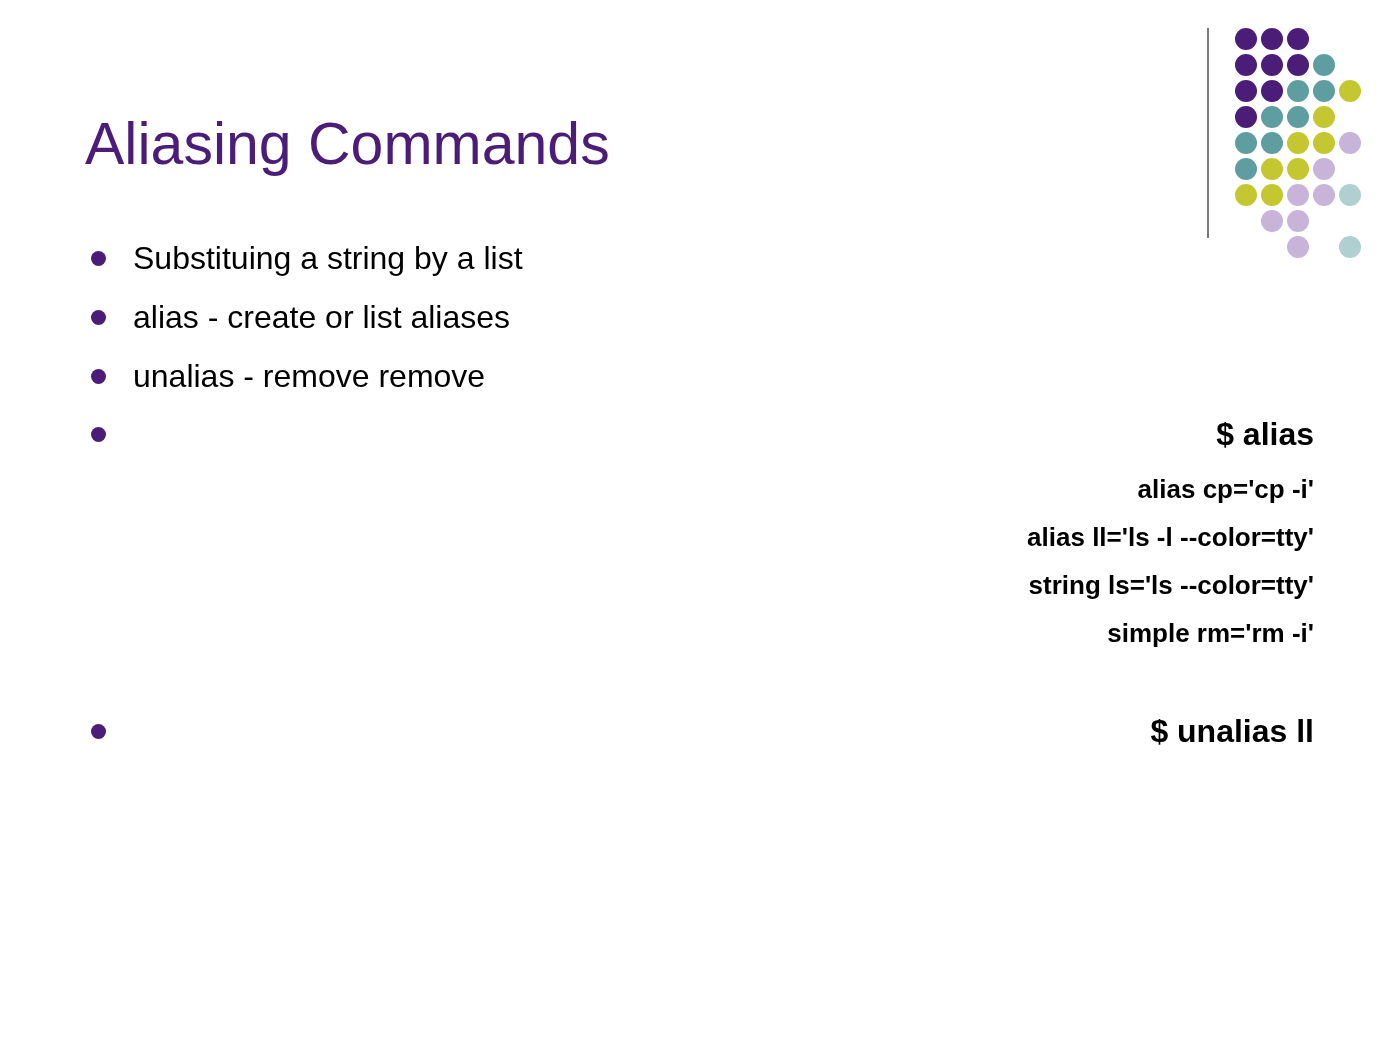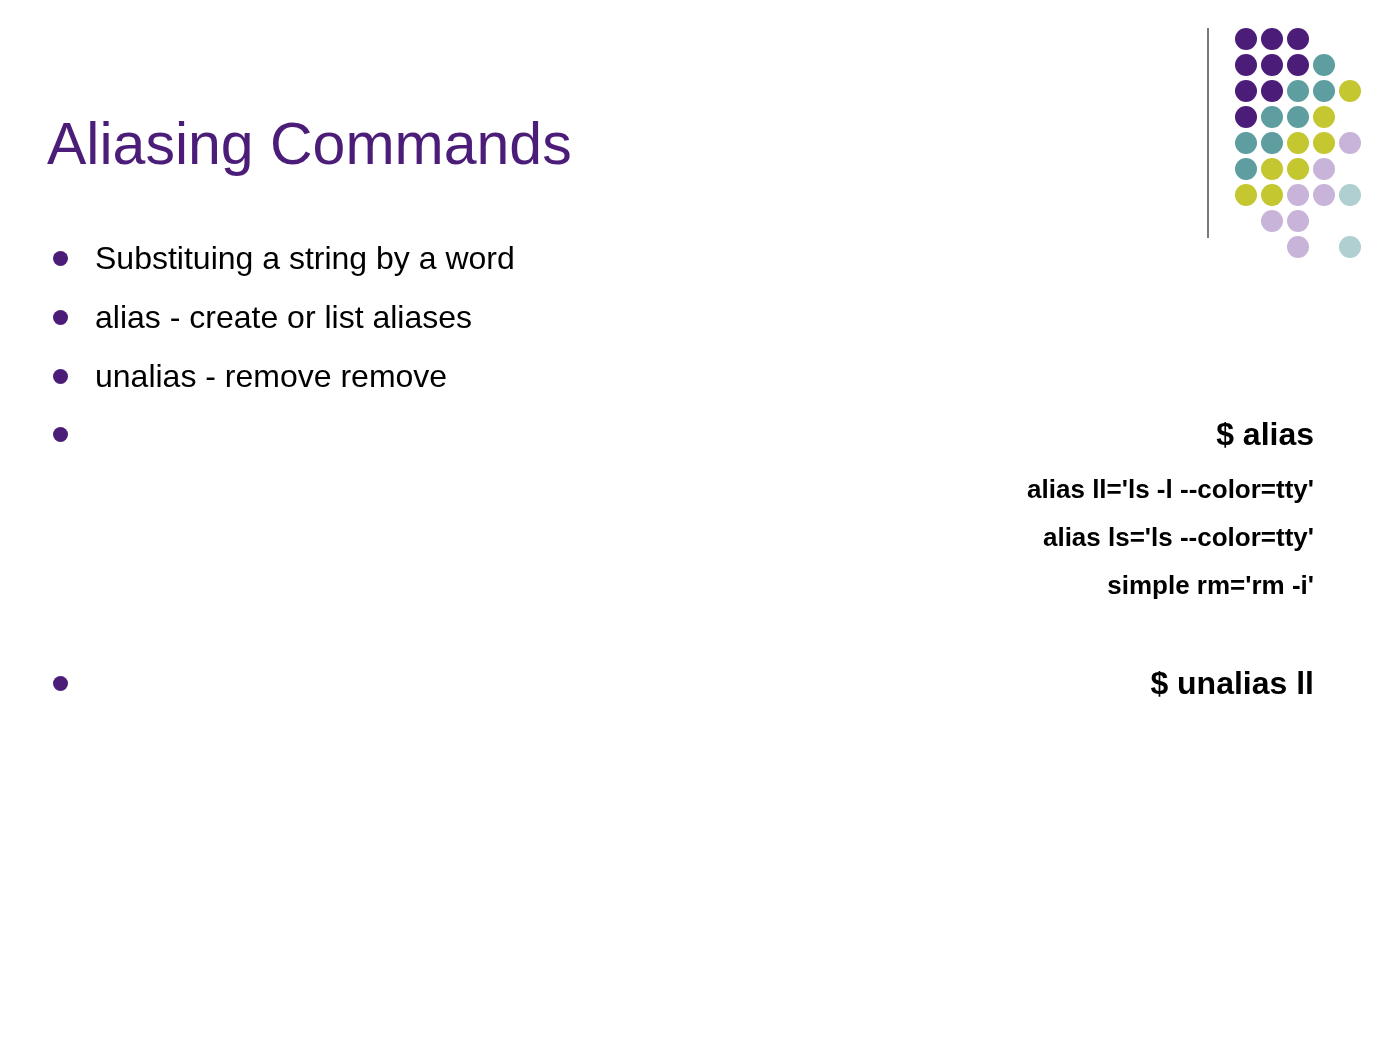--- a/index.html
+++ b/index.html
@@ -48,21 +48,21 @@
     .dot.empty {
       background: transparent;
     }
     .d-purple { background: #4B1D78; }
     .d-teal { background: #5F9EA0; }
     .d-olive { background: #C4C730; }
     .d-lpurple { background: #C9B4D9; }
     .d-lteal { background: #AFCFD0; }
 
     .content {
-      padding: 110px 85px 0 47px;
+      padding: 110px 85px 0 85px;
     }
     .title {
       font-size: 59px;
       color: #4B1D78;
       font-weight: normal;
       margin-bottom: 62px;
     }
     .bullets {
       list-style: none;
     }
@@ -174,27 +174,28 @@
         <span class="dot d-lpurple"></span>
         <span class="dot empty"></span>
         <span class="dot d-lteal"></span>
     </div>
   </div>
 </div>
 
 <div class="content">
   <h1 class="title">Aliasing Commands</h1>
   <ul class="bullets">
-    <li>Substituing a string by a word</li>
+    <li>Substituing a string by a list</li>
     <li>alias - create or list aliases</li>
     <li>unalias - remove remove</li>
     <li class="bold">
       <span>$ alias</span>
       <ul class="sub-list">
+        <li>alias cp='cp -i'</li>
         <li>alias ll='ls -l --color=tty'</li>
-        <li>alias ls='ls --color=tty'</li>
+        <li>string ls='ls --color=tty'</li>
         <li>simple rm='rm -i'</li>
       </ul>
       <div class="spacer"></div>
     </li>
     <li class="bold">$ unalias ll</li>
   </ul>
 </div>
 
 </body></html>

